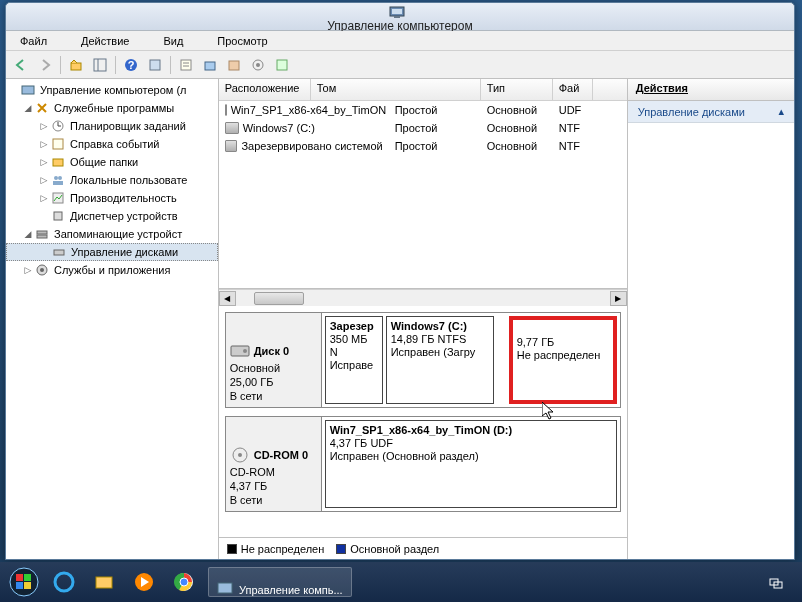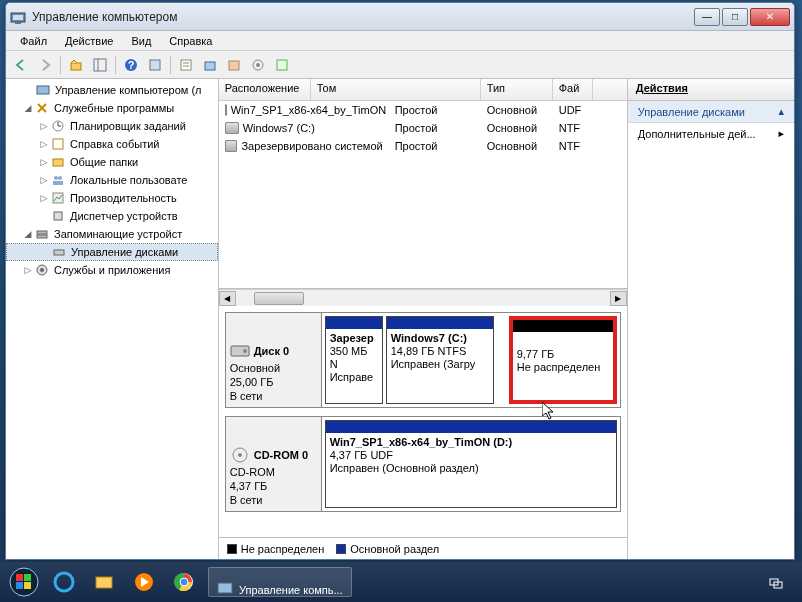--- a/index.html
+++ b/index.html
@@ -5,42 +5,42 @@
 * { box-sizing: border-box; margin: 0; padding: 0; font-family: "Segoe UI", Tahoma, sans-serif; font-size: 11px; }
 body { background: #000; width: 802px; height: 602px; overflow: hidden; }
 
 
 .desktop { width: 802px; height: 602px; background: linear-gradient(#2a5a8a, #1a3a5a); position: relative; }
 
 
 .win { position: absolute; left: 5px; top: 2px; width: 790px; height: 558px; background: #f0f0f0; border: 1px solid #5a7a9a; border-radius: 5px 5px 0 0; box-shadow: 0 0 8px rgba(0,0,0,.4); display: flex; flex-direction: column; }
 
 
-.titlebar { height: 28px; background: linear-gradient(#e8eef7, #d0dae8); border-bottom: 1px solid #b0b8c0; display: flex; align-items: center; padding: 0 4px; border-radius: 5px 5px 0 0; }
+.titlebar { height: 28px; background: linear-gradient(#e8eef7, #d0dae8); border-bottom: 1px solid #b0b8c0; display: flex; align-items: center; padding: 0 4px; border-radius: 5px 5px 0 0; flex-direction: column; }
 .titlebar .icon { width: 16px; height: 16px; margin-right: 6px; }
 .titlebar .title { flex: 1; color: #222; font-size: 12px; }
 .winbtns { display: flex; gap: 2px; }
 .winbtn { width: 26px; height: 18px; border: 1px solid #6a7a8a; border-radius: 2px; background: linear-gradient(#f0f4f8,#c8d4e0); display: flex; align-items: center; justify-content: center; font-size: 10px; cursor: default; }
 .winbtn.close { background: linear-gradient(#f0a0a0,#d04040); border-color: #a03030; color: #fff; width: 40px; }
 
 
-.menubar { height: 20px; background: #f0f0f0; display: flex; align-items: center; padding: 0 6px; gap: 2px; border-bottom: 1px solid #d0d0d0; }
+.menubar { height: 20px; background: #f0f0f0; display: flex; align-items: center; padding: 0 6px; gap: 18px; border-bottom: 1px solid #d0d0d0; }
 .menubar span { padding: 2px 8px; cursor: default; }
 
 
 .toolbar { height: 28px; background: #f0f0f0; border-bottom: 1px solid #c0c0c0; display: flex; align-items: center; padding: 0 4px; gap: 2px; }
 .tbtn { width: 22px; height: 22px; display: flex; align-items: center; justify-content: center; cursor: default; border-radius: 2px; }
 .tsep { width: 1px; height: 18px; background: #c0c0c0; margin: 0 2px; }
 
 
 .body { flex: 1; display: flex; background: #fff; overflow: hidden; }
 
 
 .treepane { width: 225px; border-right: 1px solid #c0c0c0; overflow: auto; background: #fff; padding: 2px 0; }
-.treerow { display: flex; align-items: center; height: 18px; padding-left: 17px; white-space: nowrap; cursor: default; }
+.treerow { display: flex; align-items: center; height: 18px; padding-left: 2px; white-space: nowrap; cursor: default; }
 .treerow .exp { width: 12px; text-align: center; color: #666; font-size: 9px; }
 .treerow .ticon { width: 16px; height: 16px; margin-right: 4px; display: flex; align-items: center; justify-content: center; }
 .treerow.sel { background: #d8e4f0; border: 1px dotted #888; }
 .ind1 { padding-left: 16px; }
 .ind2 { padding-left: 32px; }
 
 
 .midpane { flex: 1; display: flex; flex-direction: column; border-right: 1px solid #c0c0c0; }
 
 
@@ -64,21 +64,21 @@
 
 
 .diskpane { flex: 1; overflow: auto; padding: 6px; }
 .diskrow { display: flex; border: 1px solid #888; margin-bottom: 8px; min-height: 90px; }
 .diskinfo { width: 96px; background: #f0f0f0; border-right: 1px solid #888; padding: 4px; }
 .diskinfo .dh { display: flex; align-items: center; margin-bottom: 2px; margin-top: 26px; }
 .diskinfo .dh .dicon { width: 20px; height: 16px; margin-right: 4px; }
 .diskinfo b { font-size: 11px; }
 .diskinfo .dline { font-size: 11px; line-height: 14px; }
 .diskparts { flex: 1; display: flex; padding: 3px; gap: 3px; position: relative; }
-.part { border: 1px solid #444; display: flex; flex-direction: column; }
+.part { border: 1px solid #444; display: flex; }
 .part .pbar { height: 12px; }
 .part .ptxt { padding: 3px 4px; font-size: 11px; line-height: 13px; flex: 1; }
 .part.sel { border: 4px solid #e02020; margin-left: 12px; }
 .pbar.blue { background: #1030a0; }
 .pbar.black { background: #000; }
 
 
 .legend { height: 22px; border-top: 1px solid #c0c0c0; display: flex; align-items: center; padding: 0 8px; gap: 12px; }
 .legend .li { display: flex; align-items: center; gap: 4px; }
 .legend .sw { width: 10px; height: 10px; border: 1px solid #444; }
@@ -124,21 +124,21 @@
       <div class="winbtn">—</div>
       <div class="winbtn">□</div>
       <div class="winbtn close">✕</div>
     </div>
   </div>
 
   <div class="menubar">
     <span>Файл</span>
     <span>Действие</span>
     <span>Вид</span>
-    <span>Справка</span>
+    <span>Просмотр</span>
   </div>
 
   <div class="toolbar">
     <div class="tbtn">
           <svg width="14" height="14">
             <path d="M9 2 L3 7 L9 12" fill="none" stroke="#4a7" stroke-width="2"></path>
           </svg>
         </div>
     <div class="tbtn">
           <svg width="14" height="14">
@@ -424,24 +424,20 @@
             </div>
       </div>
     </div>
 
     <div class="actpane">
       <div class="acthdr">Действия</div>
       <div class="actitem main">
         <span>Управление дисками</span>
         <span>▴</span>
       </div>
-      <div class="actitem">
-        <span>Дополнительные дей...</span>
-        <span>▸</span>
-      </div>
     </div>
 
   </div>
 </div>
 
 <svg class="cursor-arrow" width="16" height="20">
       <path d="M0 0 L0 14 L4 11 L7 17 L9 16 L6 10 L11 10 Z" fill="#fff" stroke="#000"></path>
     </svg>
 
 <div class="taskbar">

